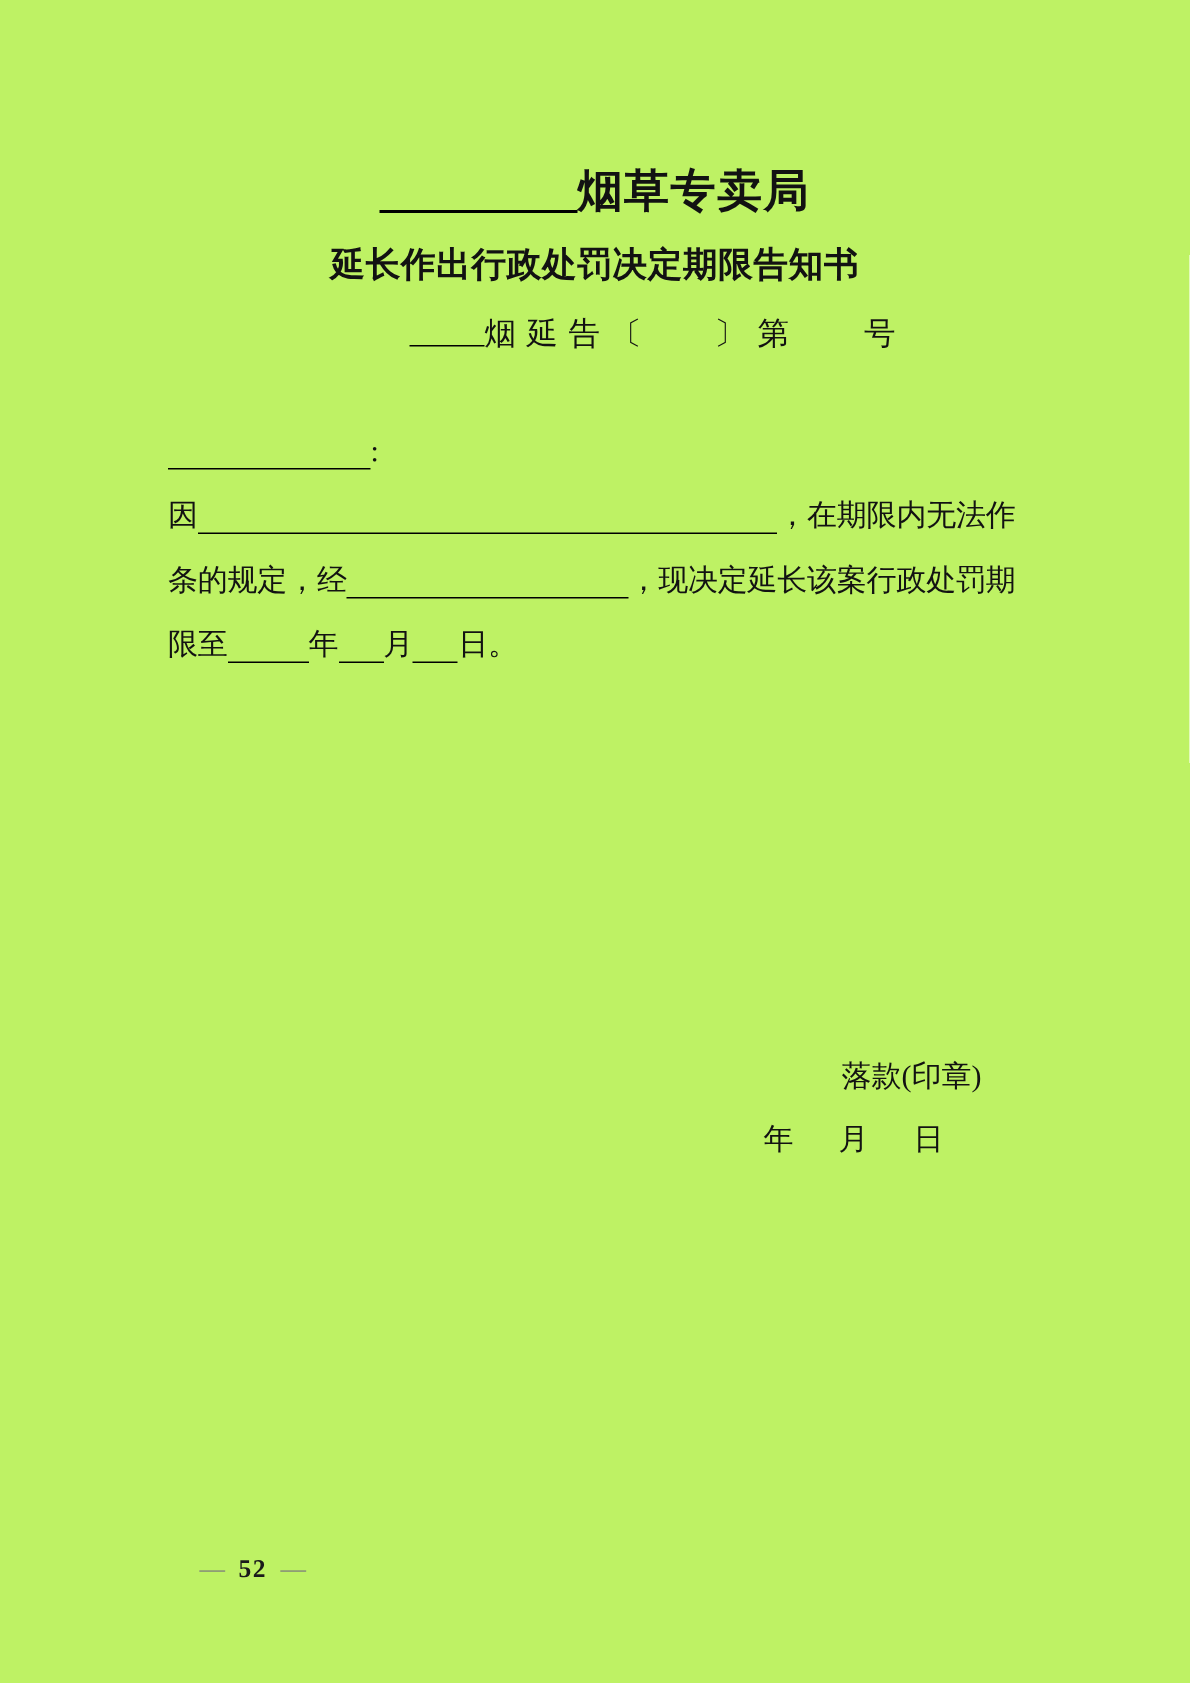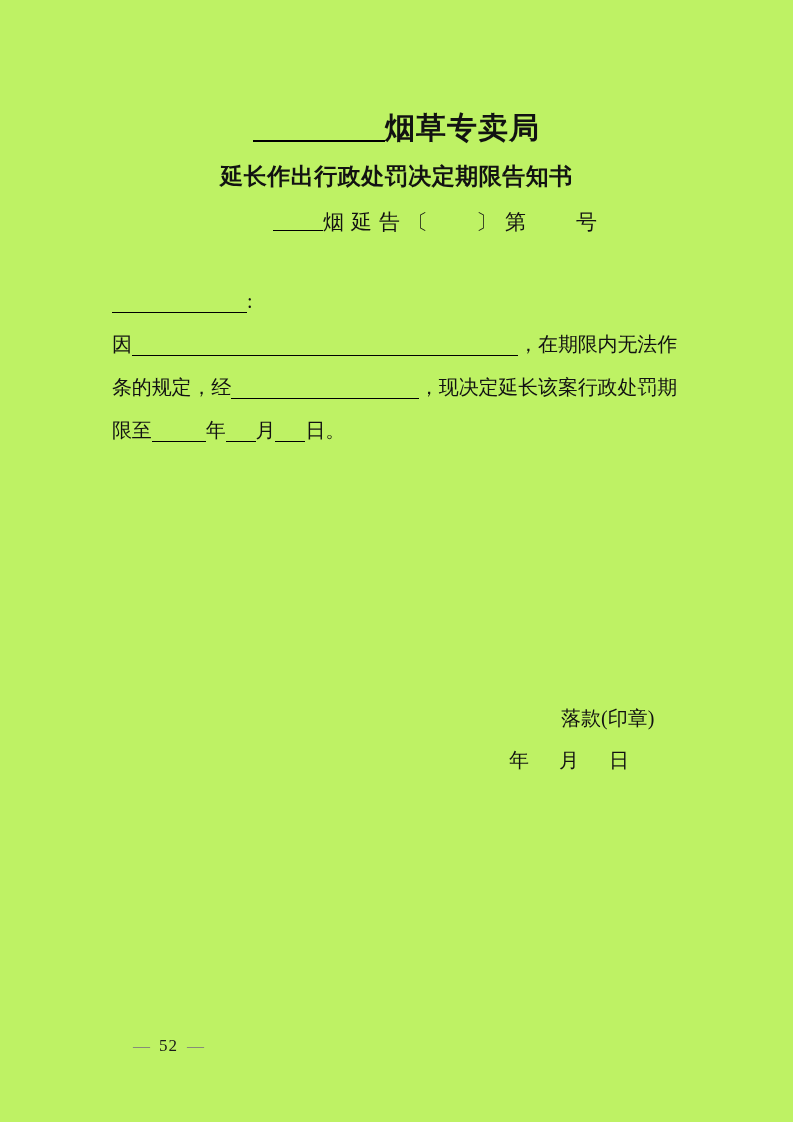--- a/index.html
+++ b/index.html
@@ -117,21 +117,21 @@
   .footer {
     position: absolute;
     top: 1036px; left: 133px;
     display: flex;
     align-items: center;
     gap: 9px;
     font-size: 17px;
     line-height: 19px;
   }
   .footer .dash { color: #7d7d7d; }
-  .footer .num { color: #1a1a1a; letter-spacing: 1px; }
+  .footer .num { color: #1a1a1a; letter-spacing: 1px; font-weight: bold; }
 </style>
 </head>
 <body>
 
 <div class="page">
 
   <div class="org-line">
     <span class="org-blank"></span>
     <span class="org-name">烟草专卖局</span>
   </div>

